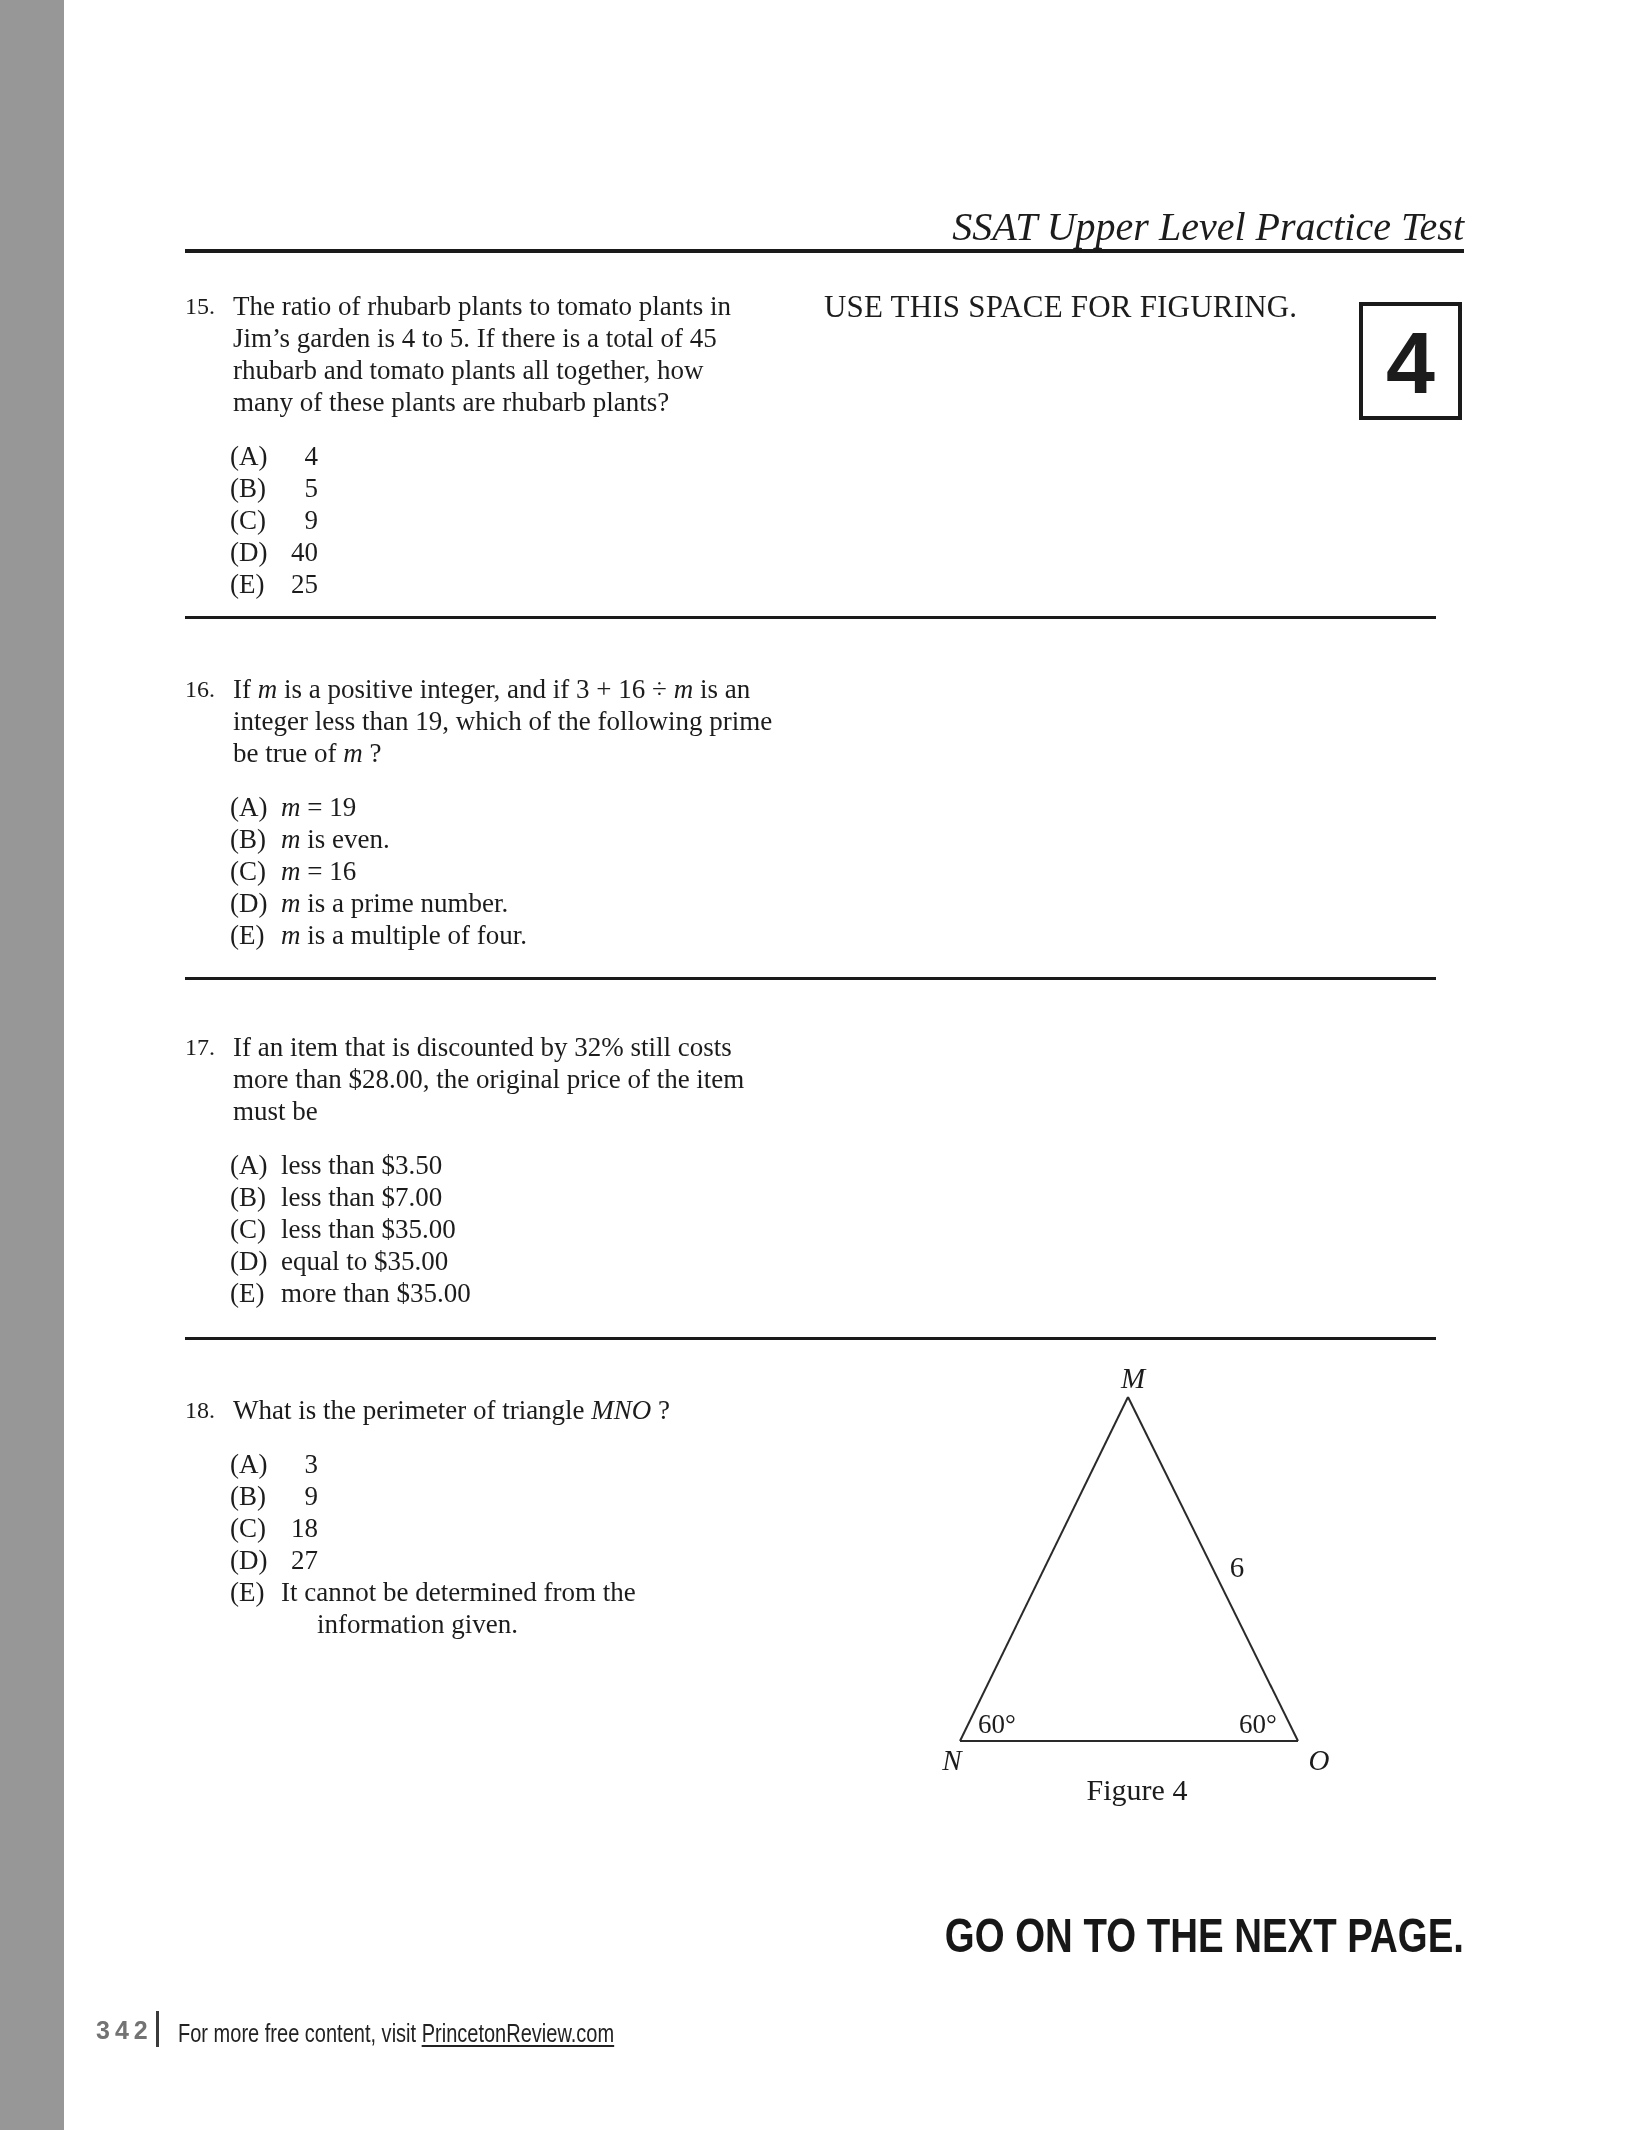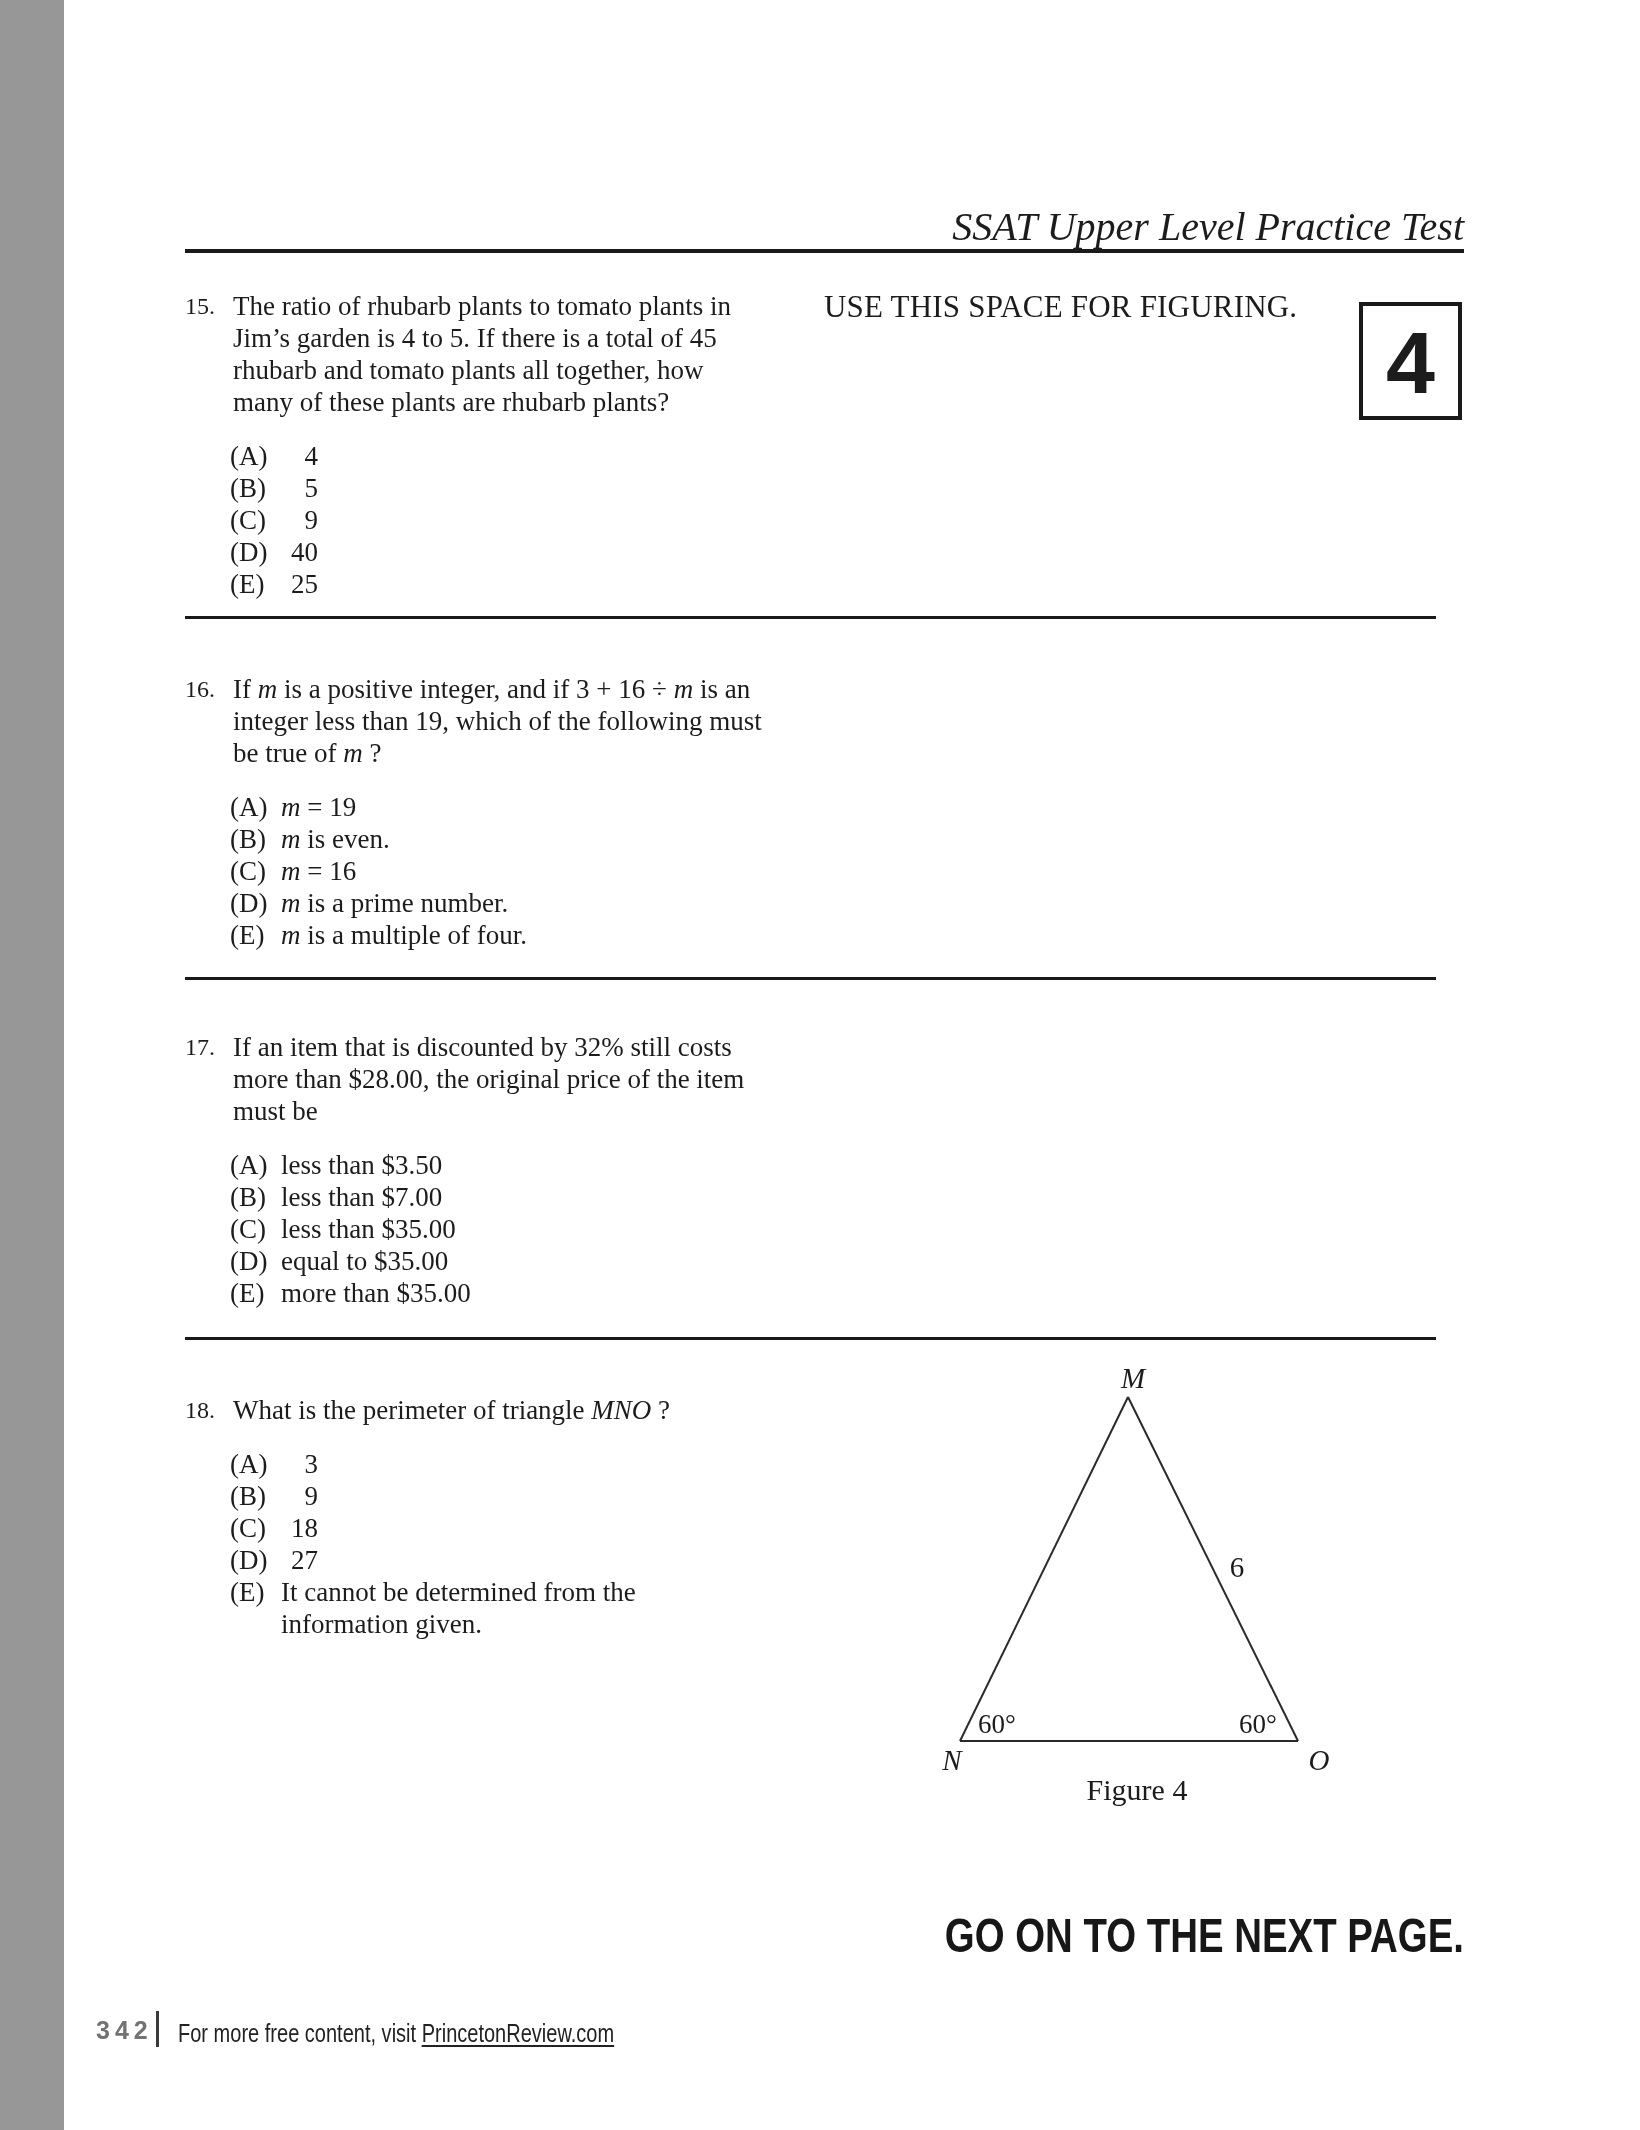--- a/index.html
+++ b/index.html
@@ -37,21 +37,21 @@
   .q0{top:290px}.q1{top:673px}.q2{top:1031px}.q3{top:1394px}
   .q-head{display:flex}
   .q-num{width:48px;font-size:24px;line-height:32px}
   .q-lines{flex:1;font-size:27px;line-height:32px}
   .q-line{white-space:nowrap}
   .q-options{margin-left:45px;margin-top:22px}
   .opt-row{display:flex;font-size:27px;line-height:32px}
   .opt-letter{width:51px;flex:0 0 51px}
   .opt-val{white-space:nowrap}
   .opt-val.num{width:37px;flex:0 0 37px;text-align:right;white-space:nowrap}
-  .opt-line2{white-space:nowrap}
+  .opt-line2{margin-left:36px;white-space:nowrap}
 
   
   .rule{position:absolute;left:185px;width:1251px;height:3px;background:#1a1a1a}
   .rule-1{top:616px}.rule-2{top:977px}.rule-3{top:1337px}
 
   
   .figure-svg{position:absolute;left:920px;top:1355px;overflow:visible}
   .figure-svg text{fill:#1c1c1c}
   .fig-vertex{font-family:"Liberation Serif",serif;font-style:italic;font-size:29px}
   .fig-side{font-family:"Liberation Serif",serif;font-size:29px}
@@ -128,21 +128,21 @@
     <span class="opt-val num">25</span>
   </div>
 </div>
   </div>
 
   <div class="question q1">
     <div class="q-head">
       <div class="q-num">16.</div>
       <div class="q-lines">
           <div class="q-line">If <i>m</i> is a positive integer, and if 3 + 16 ÷ <i>m</i> is an</div>
-          <div class="q-line">integer less than 19, which of the following must</div>
+          <div class="q-line">integer less than 19, which of the following prime</div>
           <div class="q-line">be true of <i>m</i> ?</div>
         </div>
     </div>
     <div class="q-options">
   <div class="opt-row">
     <span class="opt-letter">(A)</span>
     <span class="opt-val"><i>m</i> = 19</span>
   </div>
 
   <div class="opt-row">

